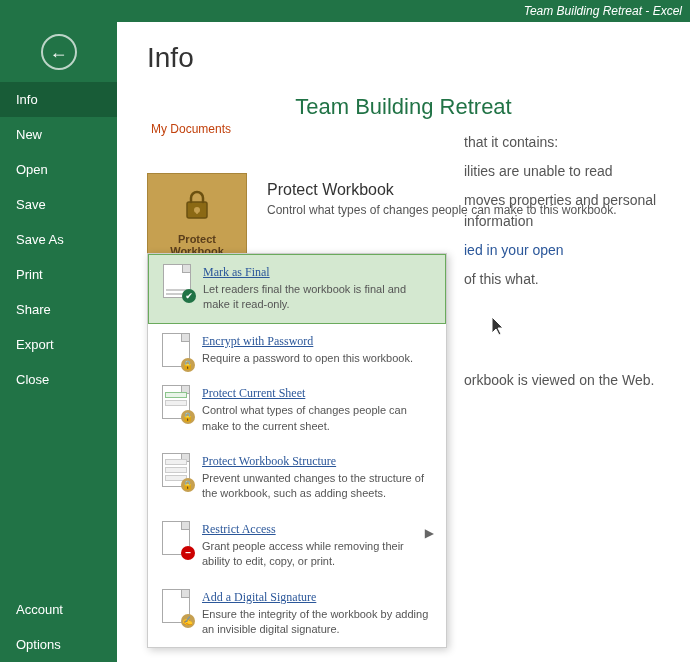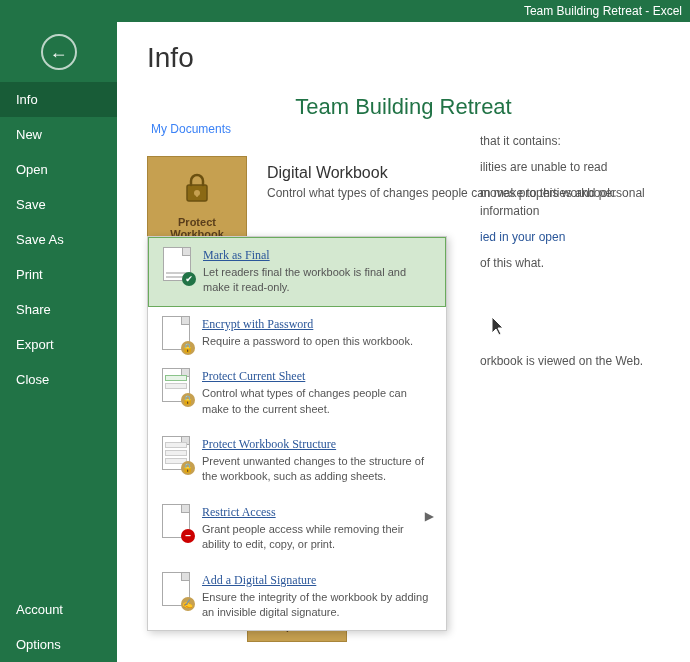--- a/index.html
+++ b/index.html
@@ -8,20 +8,21 @@
     .title-bar {
       background: #217346;
       color: #fff;
       font-size: 12px;
       padding: 8px 8px;
       text-align: right;
       height: 22px;
       display: flex;
       align-items: center;
       justify-content: flex-end;
+      font-style: italic;
     }
 
     .app-layout {
       display: flex;
       flex: 1;
       overflow: hidden;
     }
 
     
     .sidebar {
@@ -88,22 +89,22 @@
     .doc-title {
       font-size: 22px;
       font-weight: 400;
       color: #217346;
       margin-bottom: 2px;
       text-align: center;
     }
 
     .doc-path {
       font-size: 12px;
-      color: #3b82f6;
-      margin-bottom: 20px;
+      color: #c2410c;
+      margin-bottom: 37px;
       padding-left: 4px;
     }
 
     
     .protect-btn-area {
       display: flex;
       align-items: flex-start;
       margin-bottom: 20px;
       position: relative;
     }
@@ -211,25 +212,25 @@
 
     .menu-item-arrow {
       font-size: 12px;
       color: #666;
       padding-top: 4px;
     }
 
     
     .right-content {
       position: absolute;
-      right: 0;
+      right: 16px;
       top: 100px;
       width: 220px;
       padding: 10px;
-      font-size: 12px;
+      font-size: 14px;
       color: #555;
     }
 
     .right-content p {
       margin-bottom: 8px;
       line-height: 1.5;
     }
   </style>
 </head>
 <body>
@@ -297,21 +298,21 @@
             <path d="M12 16V12a6 6 0 0 1 12 0v4" fill="none" stroke="#6b5010" stroke-width="2.5" stroke-linecap="round"></path>
             <circle cx="18" cy="24" r="3" fill="#c6a050"></circle>
             <rect x="17" y="24" width="2" height="4" rx="1" fill="#c6a050"></rect>
           </svg>
         </div>
         <div class="protect-btn-label">Protect<br>Workbook</div>
         <div class="protect-btn-chevron">▾</div>
       </div>
 
       <div class="protect-btn-text">
-        <h3>Digital Workbook</h3>
+        <h3>Protect Workbook</h3>
         <p>Control what types of changes people can make to this workbook.</p>
       </div>
 
       <div class="dropdown-menu">
 
         <div class="menu-item highlighted">
           <div class="menu-item-icon">
             <div style="position:relative;width:28px;height:34px;">
               <div style="width:28px;height:34px;background:#fff;border:1.5px solid #aaa;position:relative;">
                 <div style="position:absolute;top:0;right:0;width:8px;height:8px;border-left:1.5px solid #aaa;border-bottom:1.5px solid #aaa;background:#e0e0e0;"></div>

